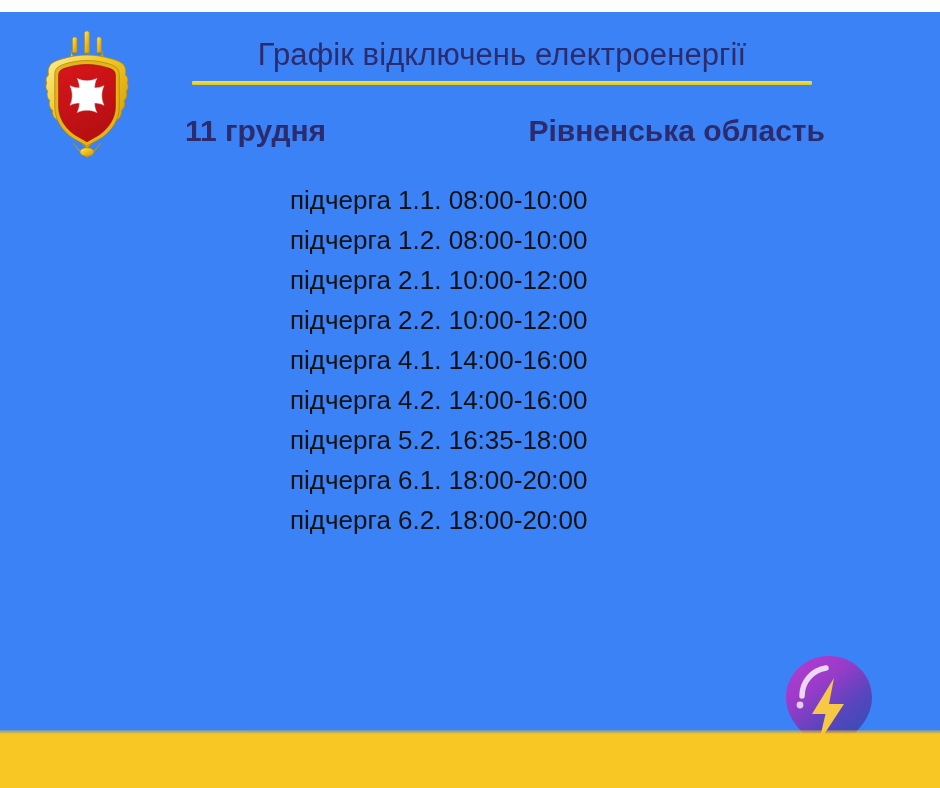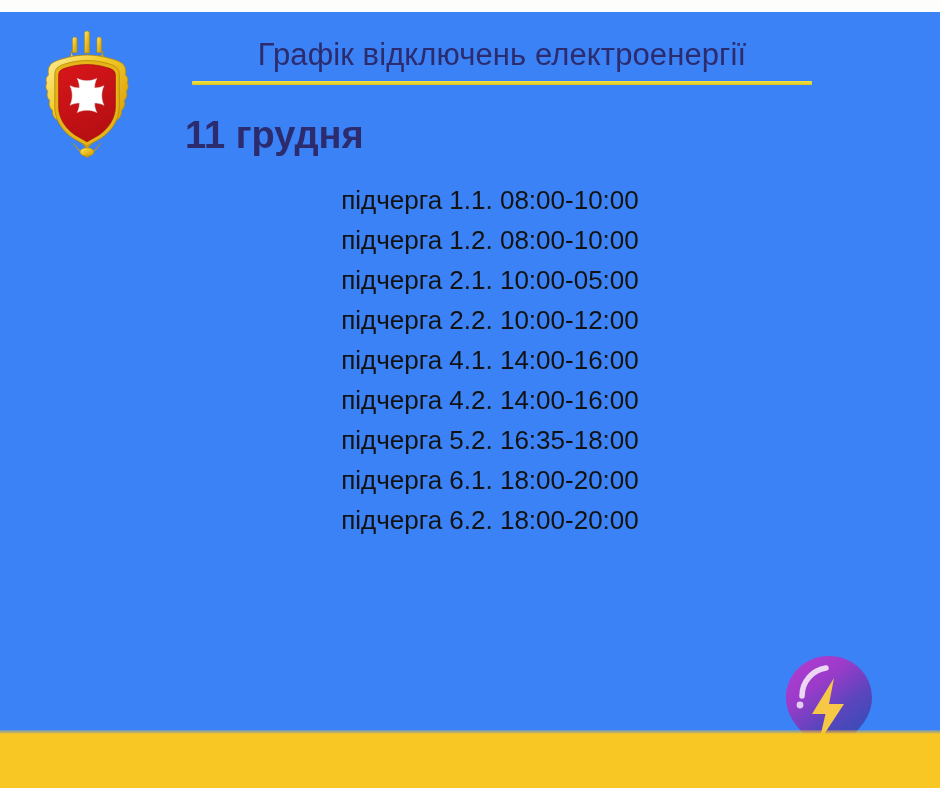--- a/index.html
+++ b/index.html
@@ -68,21 +68,21 @@
     position: absolute;
     left: 185px;
     top: 102px;
     width: 640px;
     height: 40px;
   }
   #date-label {
     position: absolute;
     left: 0;
     top: 0;
-    font-size: 38px;
+    font-size: 30px;
     font-weight: 700;
     color: #2b2b6e;
     white-space: nowrap;
   }
   #region-label {
     position: absolute;
     right: 0;
     top: 0;
     font-size: 30px;
     font-weight: 700;
@@ -97,21 +97,20 @@
     top: 168px;
     width: 400px;
   }
   .schedule-row {
     font-size: 26px;
     color: #121212;
     line-height: 40px;
     height: 40px;
     white-space: nowrap;
     font-weight: 400;
-    text-align: center;
   }
 
   
   #bottom-bar {
     position: absolute;
     left: 0;
     bottom: 0;
     width: 940px;
     height: 66px;
     background: #f9c723;
@@ -242,26 +241,27 @@
     </svg>
   </div>
 
   <div id="title-block">
     <div id="page-title">Графік відключень електроенергії</div>
     <div id="title-rule"></div>
   </div>
 
   <div id="subheader">
     <div id="date-label">11 грудня</div>
+    <div id="region-label">Рівненська область</div>
   </div>
 
   <div id="schedule-list">
     <div class="schedule-row">підчерга 1.1. 08:00-10:00</div>
     <div class="schedule-row">підчерга 1.2. 08:00-10:00</div>
-    <div class="schedule-row">підчерга 2.1. 10:00-05:00</div>
+    <div class="schedule-row">підчерга 2.1. 10:00-12:00</div>
     <div class="schedule-row">підчерга 2.2. 10:00-12:00</div>
     <div class="schedule-row">підчерга 4.1. 14:00-16:00</div>
     <div class="schedule-row">підчерга 4.2. 14:00-16:00</div>
     <div class="schedule-row">підчерга 5.2. 16:35-18:00</div>
     <div class="schedule-row">підчерга 6.1. 18:00-20:00</div>
     <div class="schedule-row">підчерга 6.2. 18:00-20:00</div>
   </div>
 
   <div id="lightbulb-icon">
     <svg viewBox="0 0 114 152" xmlns="http://www.w3.org/2000/svg">

